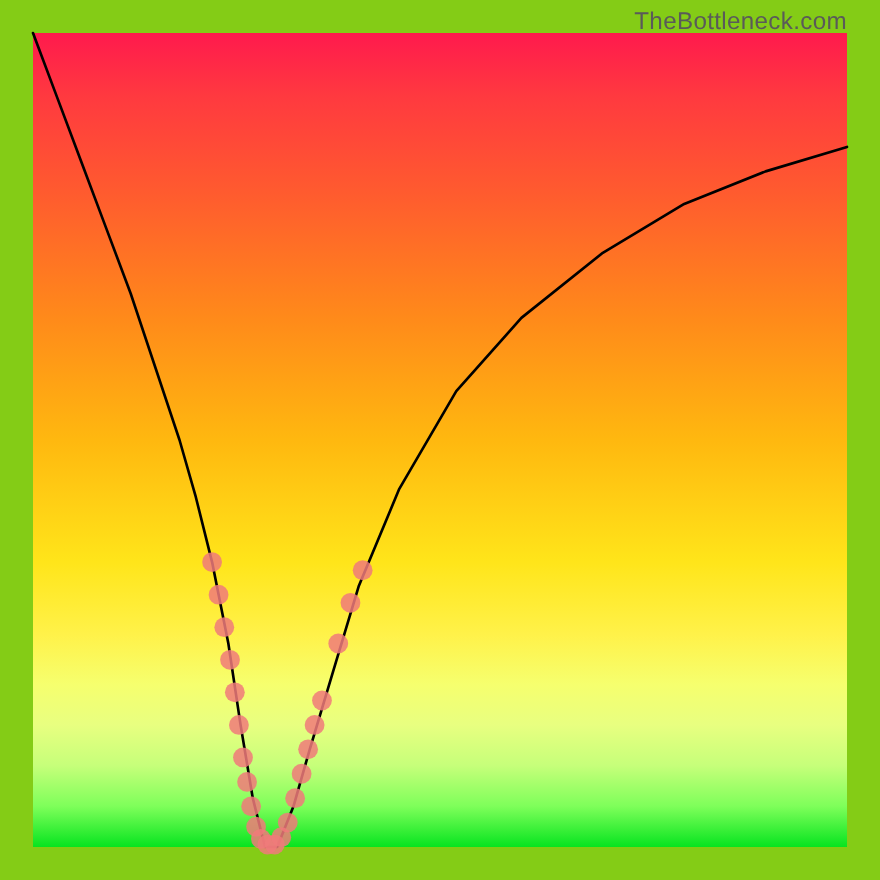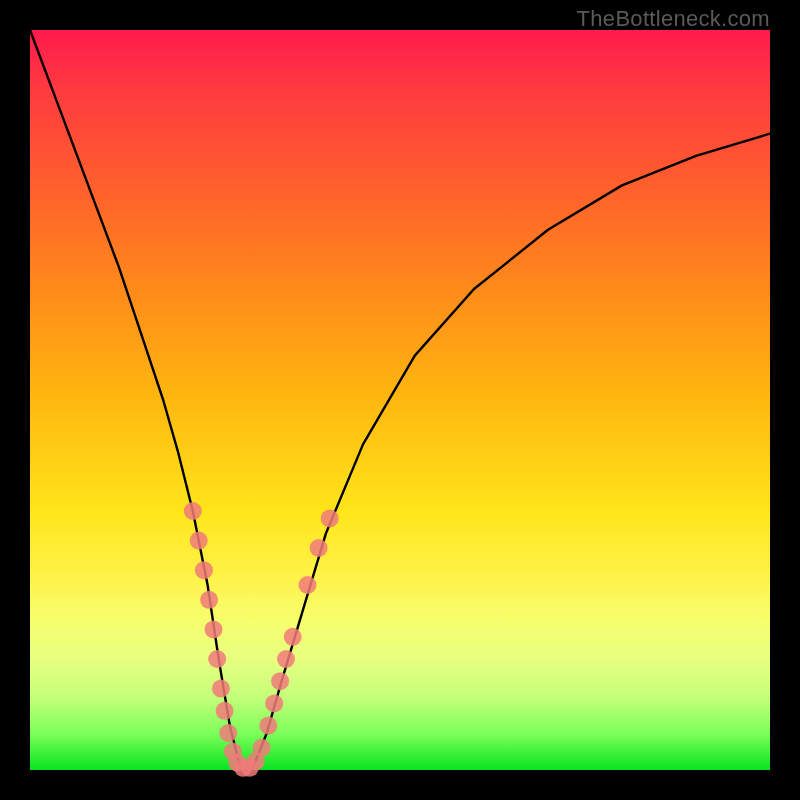--- a/index.html
+++ b/index.html
@@ -6,21 +6,21 @@
     margin: 0;
     padding: 0;
     width: 800px;
     height: 800px;
     overflow: hidden;
     font-family: Arial, Helvetica, sans-serif;
   }
   .frame {
     width: 800px;
     height: 800px;
-    background: #000000;
+    background: #84cc16;
     position: relative;
   }
   .plot-area {
     position: absolute;
     left: 30px;
     top: 30px;
     width: 740px;
     height: 740px;
     
     background: linear-gradient(

